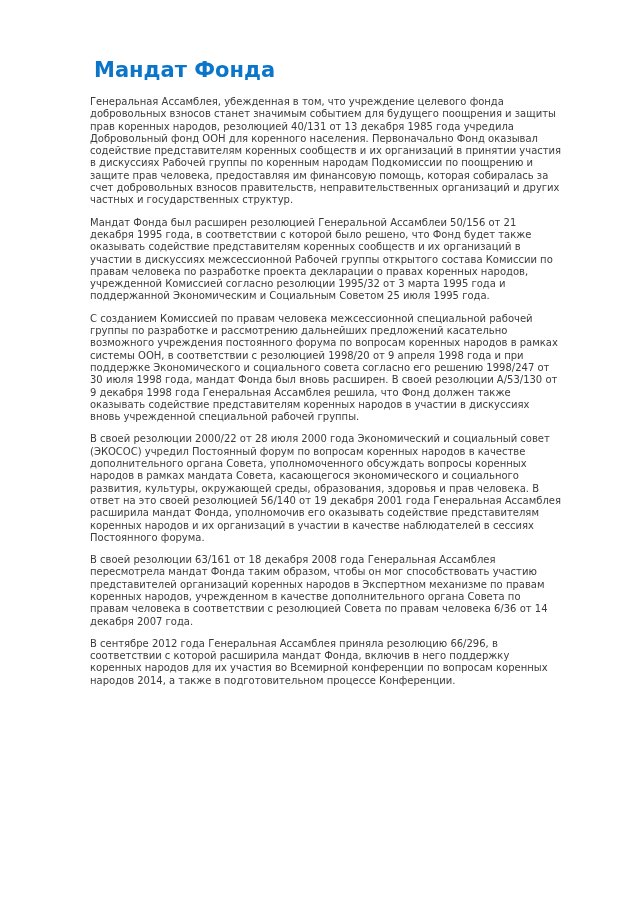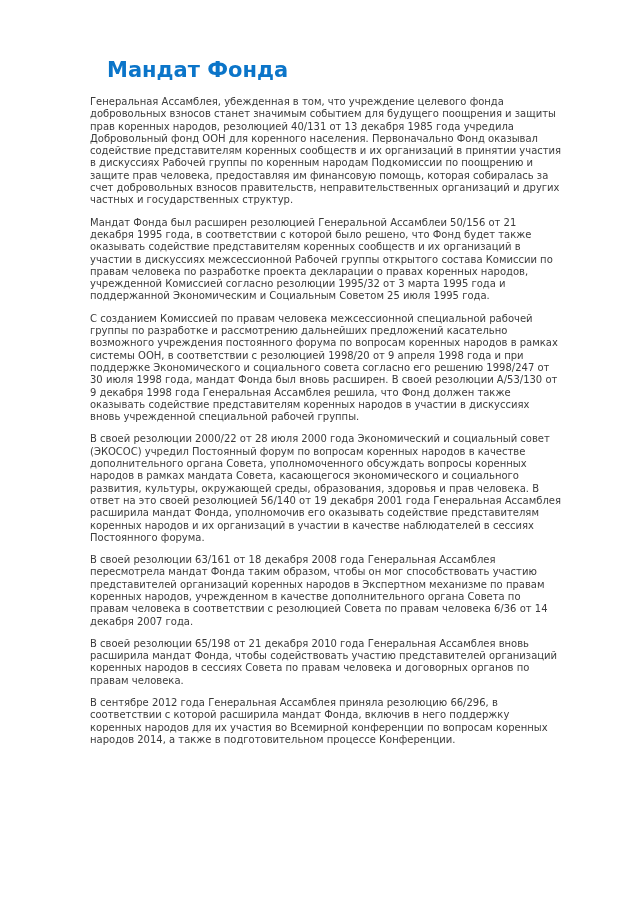--- a/index.html
+++ b/index.html
@@ -16,21 +16,21 @@
     overflow: hidden;
     font-family: "DejaVu Sans", sans-serif;
   }
   .content {
     position: absolute;
     left: 90px;
     top: 58px;
     width: 472px;
   }
   .page-title {
-    margin: 0 0 14px 17px;
+    margin: 0 0 14px 4px;
     font-size: 21px;
     font-weight: bold;
     color: #0b75c9;
     letter-spacing: 0px;
     font-family: "DejaVu Sans", sans-serif;
   }
   .body-paragraph {
     margin: 0 0 10px 0;
     font-size: 10px;
     line-height: 12.3px;
@@ -49,18 +49,17 @@
     <p class="body-paragraph">Генеральная Ассамблея, убежденная в том, что учреждение целевого фонда добровольных взносов станет значимым событием для будущего поощрения и защиты прав коренных народов, резолюцией 40/131 от 13 декабря 1985 года учредила Добровольный фонд ООН для коренного населения. Первоначально Фонд оказывал содействие представителям коренных сообществ и их организаций в принятии участия в дискуссиях Рабочей группы по коренным народам Подкомиссии по поощрению и защите прав человека, предоставляя им финансовую помощь, которая собиралась за счет добровольных взносов правительств, неправительственных организаций и других частных и государственных структур.</p>
 
     <p class="body-paragraph">Мандат Фонда был расширен резолюцией Генеральной Ассамблеи 50/156 от 21 декабря 1995 года, в соответствии с которой было решено, что Фонд будет также оказывать содействие представителям коренных сообществ и их организаций в участии в дискуссиях межсессионной Рабочей группы открытого состава Комиссии по правам человека по разработке проекта декларации о правах коренных народов, учрежденной Комиссией согласно резолюции 1995/32 от 3 марта 1995 года и поддержанной Экономическим и Социальным Советом 25 июля 1995 года.</p>
 
     <p class="body-paragraph">С созданием Комиссией по правам человека межсессионной специальной рабочей группы по разработке и рассмотрению дальнейших предложений касательно возможного учреждения постоянного форума по вопросам коренных народов в рамках системы ООН, в соответствии с резолюцией 1998/20 от 9 апреля 1998 года и при поддержке Экономического и социального совета согласно его решению 1998/247 от 30 июля 1998 года, мандат Фонда был вновь расширен. В своей резолюции А/53/130 от 9 декабря 1998 года Генеральная Ассамблея решила, что Фонд должен также оказывать содействие представителям коренных народов в участии в дискуссиях вновь учрежденной специальной рабочей группы.</p>
 
     <p class="body-paragraph">В своей резолюции 2000/22 от 28 июля 2000 года Экономический и социальный совет (ЭКОСОС) учредил Постоянный форум по вопросам коренных народов в качестве дополнительного органа Совета, уполномоченного обсуждать вопросы коренных народов в рамках мандата Совета, касающегося экономического и социального развития, культуры, окружающей среды, образования, здоровья и прав человека. В ответ на это своей резолюцией 56/140 от 19 декабря 2001 года Генеральная Ассамблея расширила мандат Фонда, уполномочив его оказывать содействие представителям коренных народов и их организаций в участии в качестве наблюдателей в сессиях Постоянного форума.</p>
 
     <p class="body-paragraph">В своей резолюции 63/161 от 18 декабря 2008 года Генеральная Ассамблея пересмотрела мандат Фонда таким образом, чтобы он мог способствовать участию представителей организаций коренных народов в Экспертном механизме по правам коренных народов, учрежденном в качестве дополнительного органа Совета по правам человека в соответствии с резолюцией Совета по правам человека 6/36 от 14 декабря 2007 года.</p>
 
-    <p class="body-paragraph">В своей резолюции 65/198 от 21 декабря 2010 года Генеральная Ассамблея вновь расширила мандат Фонда, чтобы содействовать участию представителей организаций коренных народов в сессиях Совета по правам человека и договорных органов по правам человека.</p>
 
     <p class="body-paragraph">В сентябре 2012 года Генеральная Ассамблея приняла резолюцию 66/296, в соответствии с которой расширила мандат Фонда, включив в него поддержку коренных народов для их участия во Всемирной конференции по вопросам коренных народов 2014, а также в подготовительном процессе Конференции.</p>
 
   </div>
 </div>
 
 </body></html>

